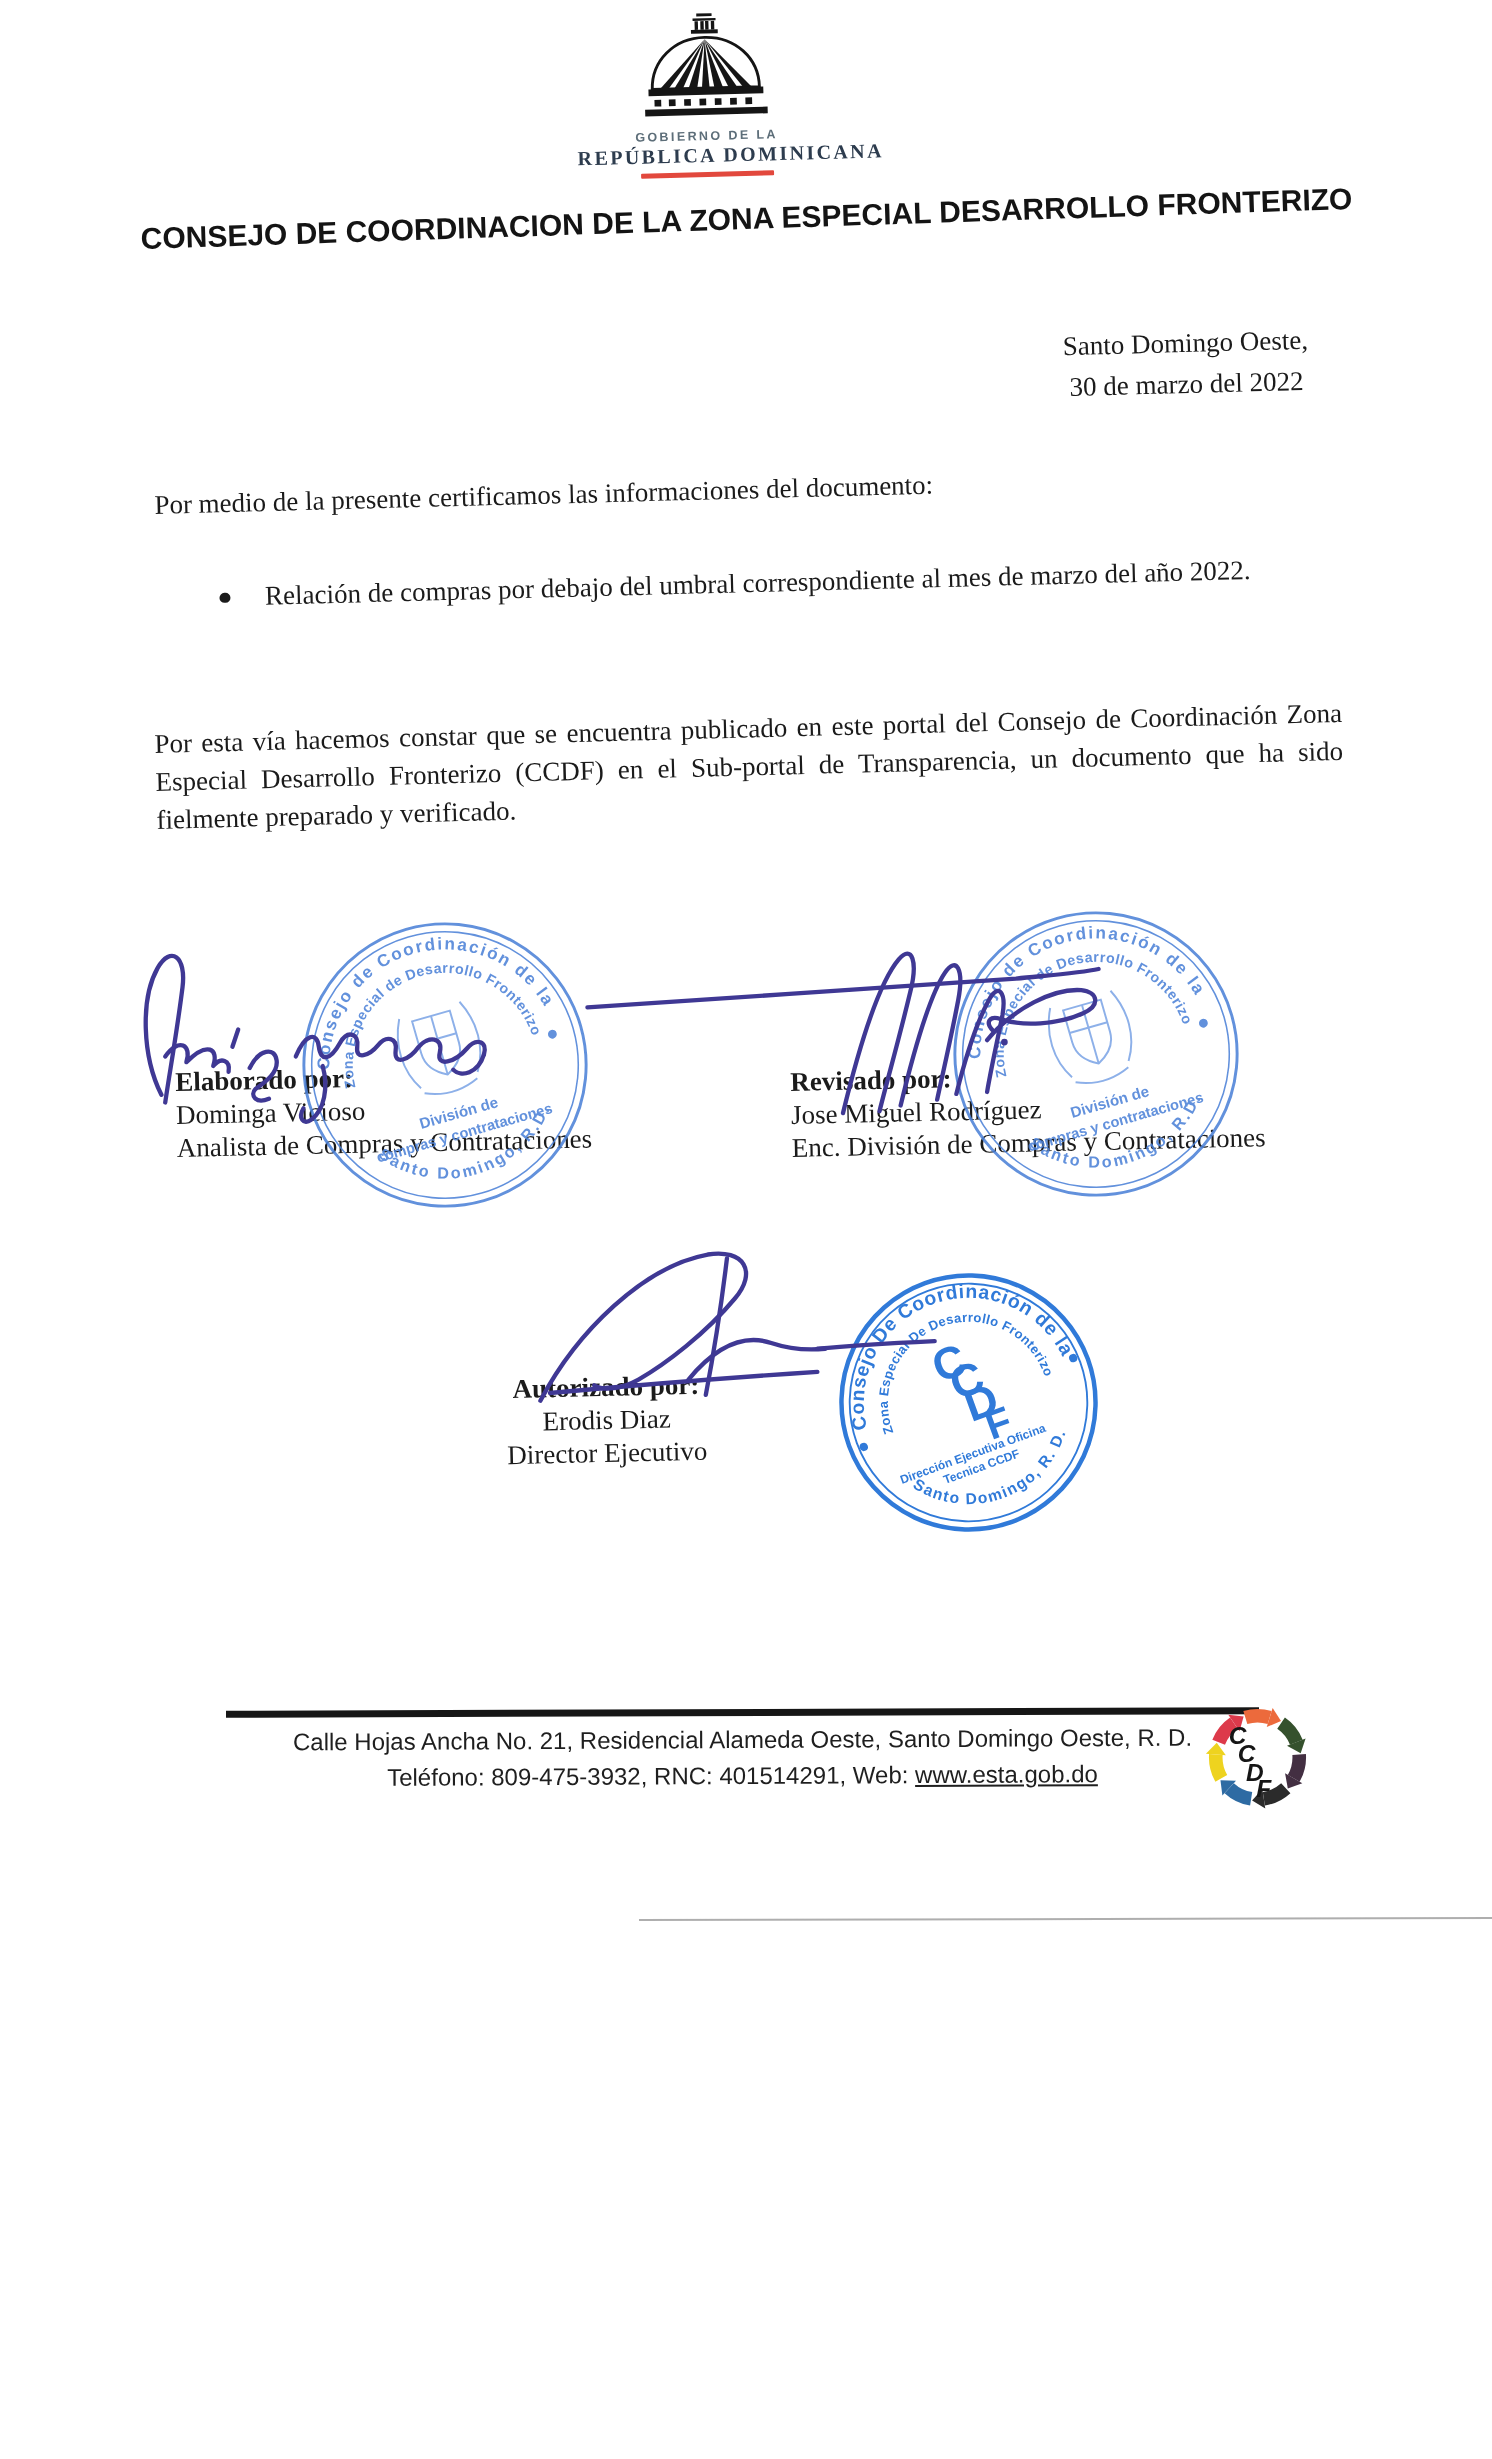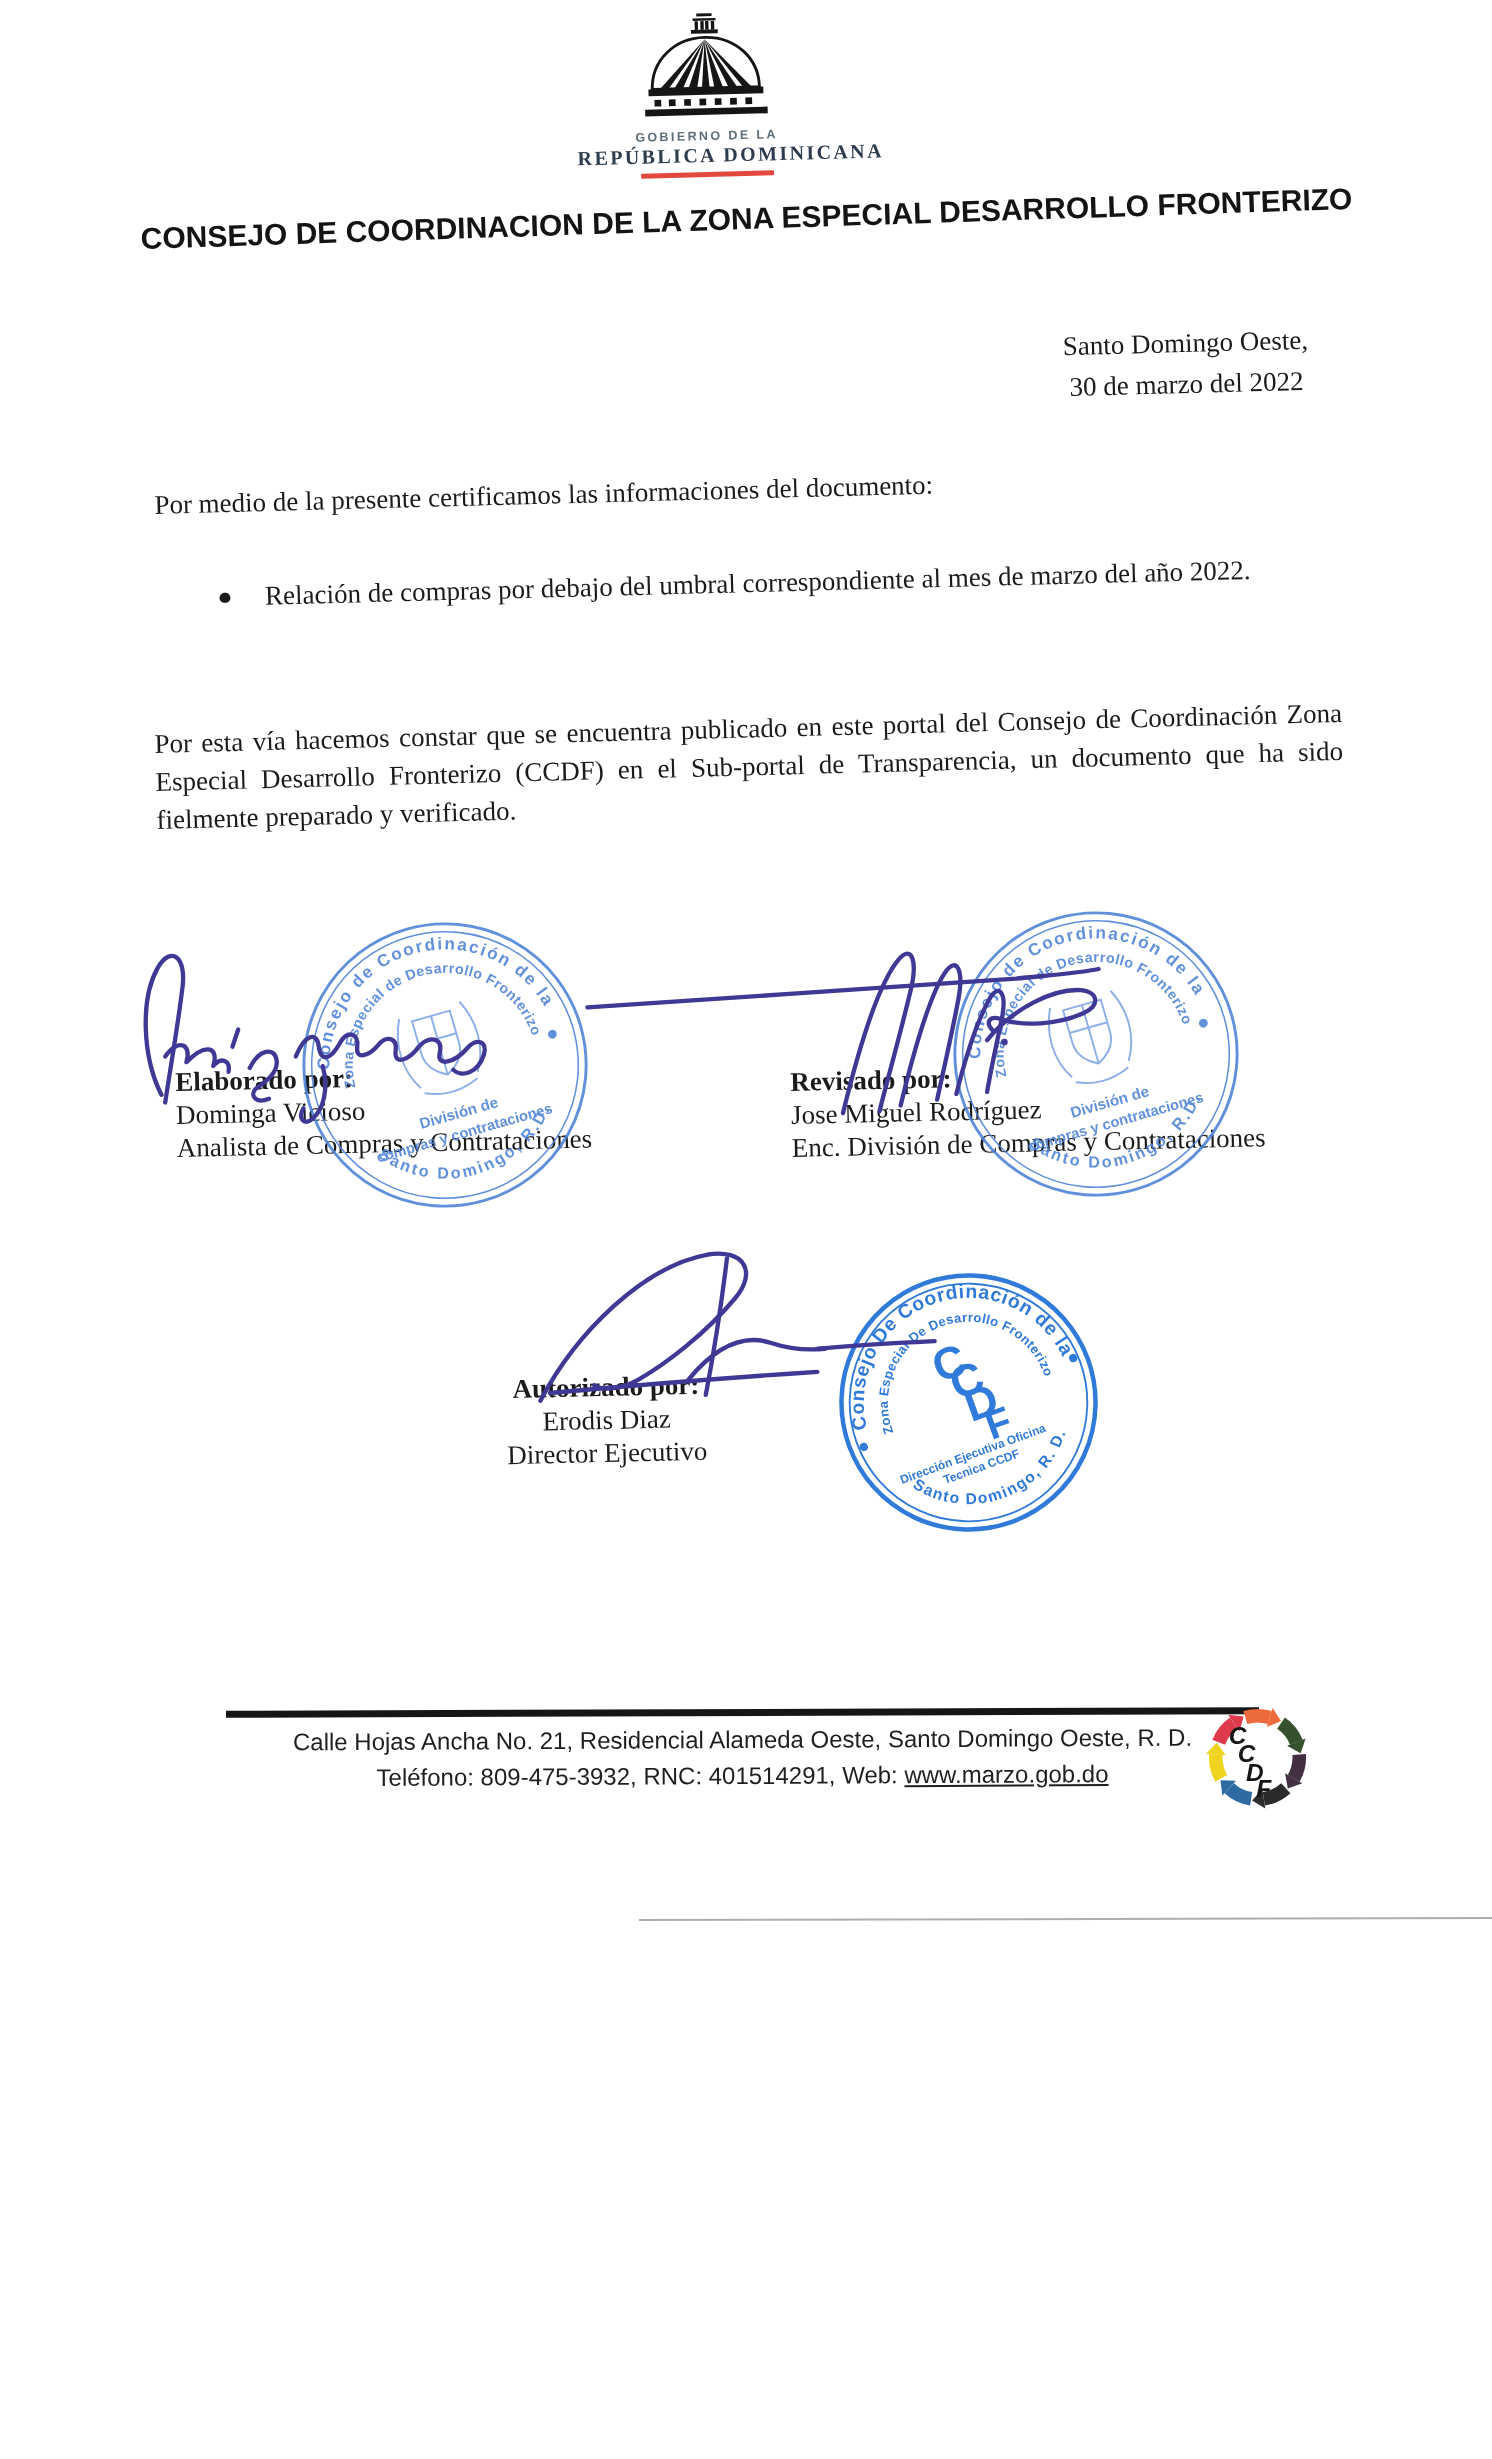--- a/index.html
+++ b/index.html
@@ -235,21 +235,21 @@
 
   <div class="abs sig-block sig-center">
     <div class="sig-label">Autorizado por:</div>
     <div>Erodis Diaz</div>
     <div>Director Ejecutivo</div>
   </div>
 
   <div class="abs footer-rule"></div>
   <div class="abs footer-line l1">Calle Hojas Ancha No. 21, Residencial Alameda Oeste, Santo Domingo Oeste, R. D.</div>
   <div class="abs footer-line l2">
-    <span>Teléfono: 809-475-3932, RNC: 401514291, Web: </span><span class="weblink">www.marzo.gob.do</span>
+    <span>Teléfono: 809-475-3932, RNC: 401514291, Web: </span><span class="weblink">www.esta.gob.do</span>
   </div>
   <svg id="footer-logo" class="abs" style="left:1194px;top:1694px;" width="127" height="127" viewBox="0 0 140 140">
       <path d="M 56.6 26.0 A 46 46 0 0 1 83.4 26.0" stroke="#ec6a3c" stroke-width="15" fill="none"></path>
       <polygon points="95.9,29.8 80.2,36.5 86.7,15.5" fill="#ec6a3c"></polygon>
       <path d="M 96.0 32.1 A 46 46 0 0 1 112.8 53.1" stroke="#35512d" stroke-width="15" fill="none"></path>
       <polygon points="117.6,65.2 102.5,57.1 123.0,49.0" fill="#35512d"></polygon>
       <path d="M 115.9 66.7 A 46 46 0 0 1 109.9 92.9" stroke="#432f42" stroke-width="15" fill="none"></path>
       <polygon points="103.4,104.2 100.4,87.4 119.4,98.4" fill="#432f42"></polygon>
       <path d="M 101.2 103.8 A 46 46 0 0 1 77.0 115.5" stroke="#2b2b2b" stroke-width="15" fill="none"></path>
       <polygon points="64.1,117.4 75.3,104.6 78.6,126.3" fill="#2b2b2b"></polygon>

